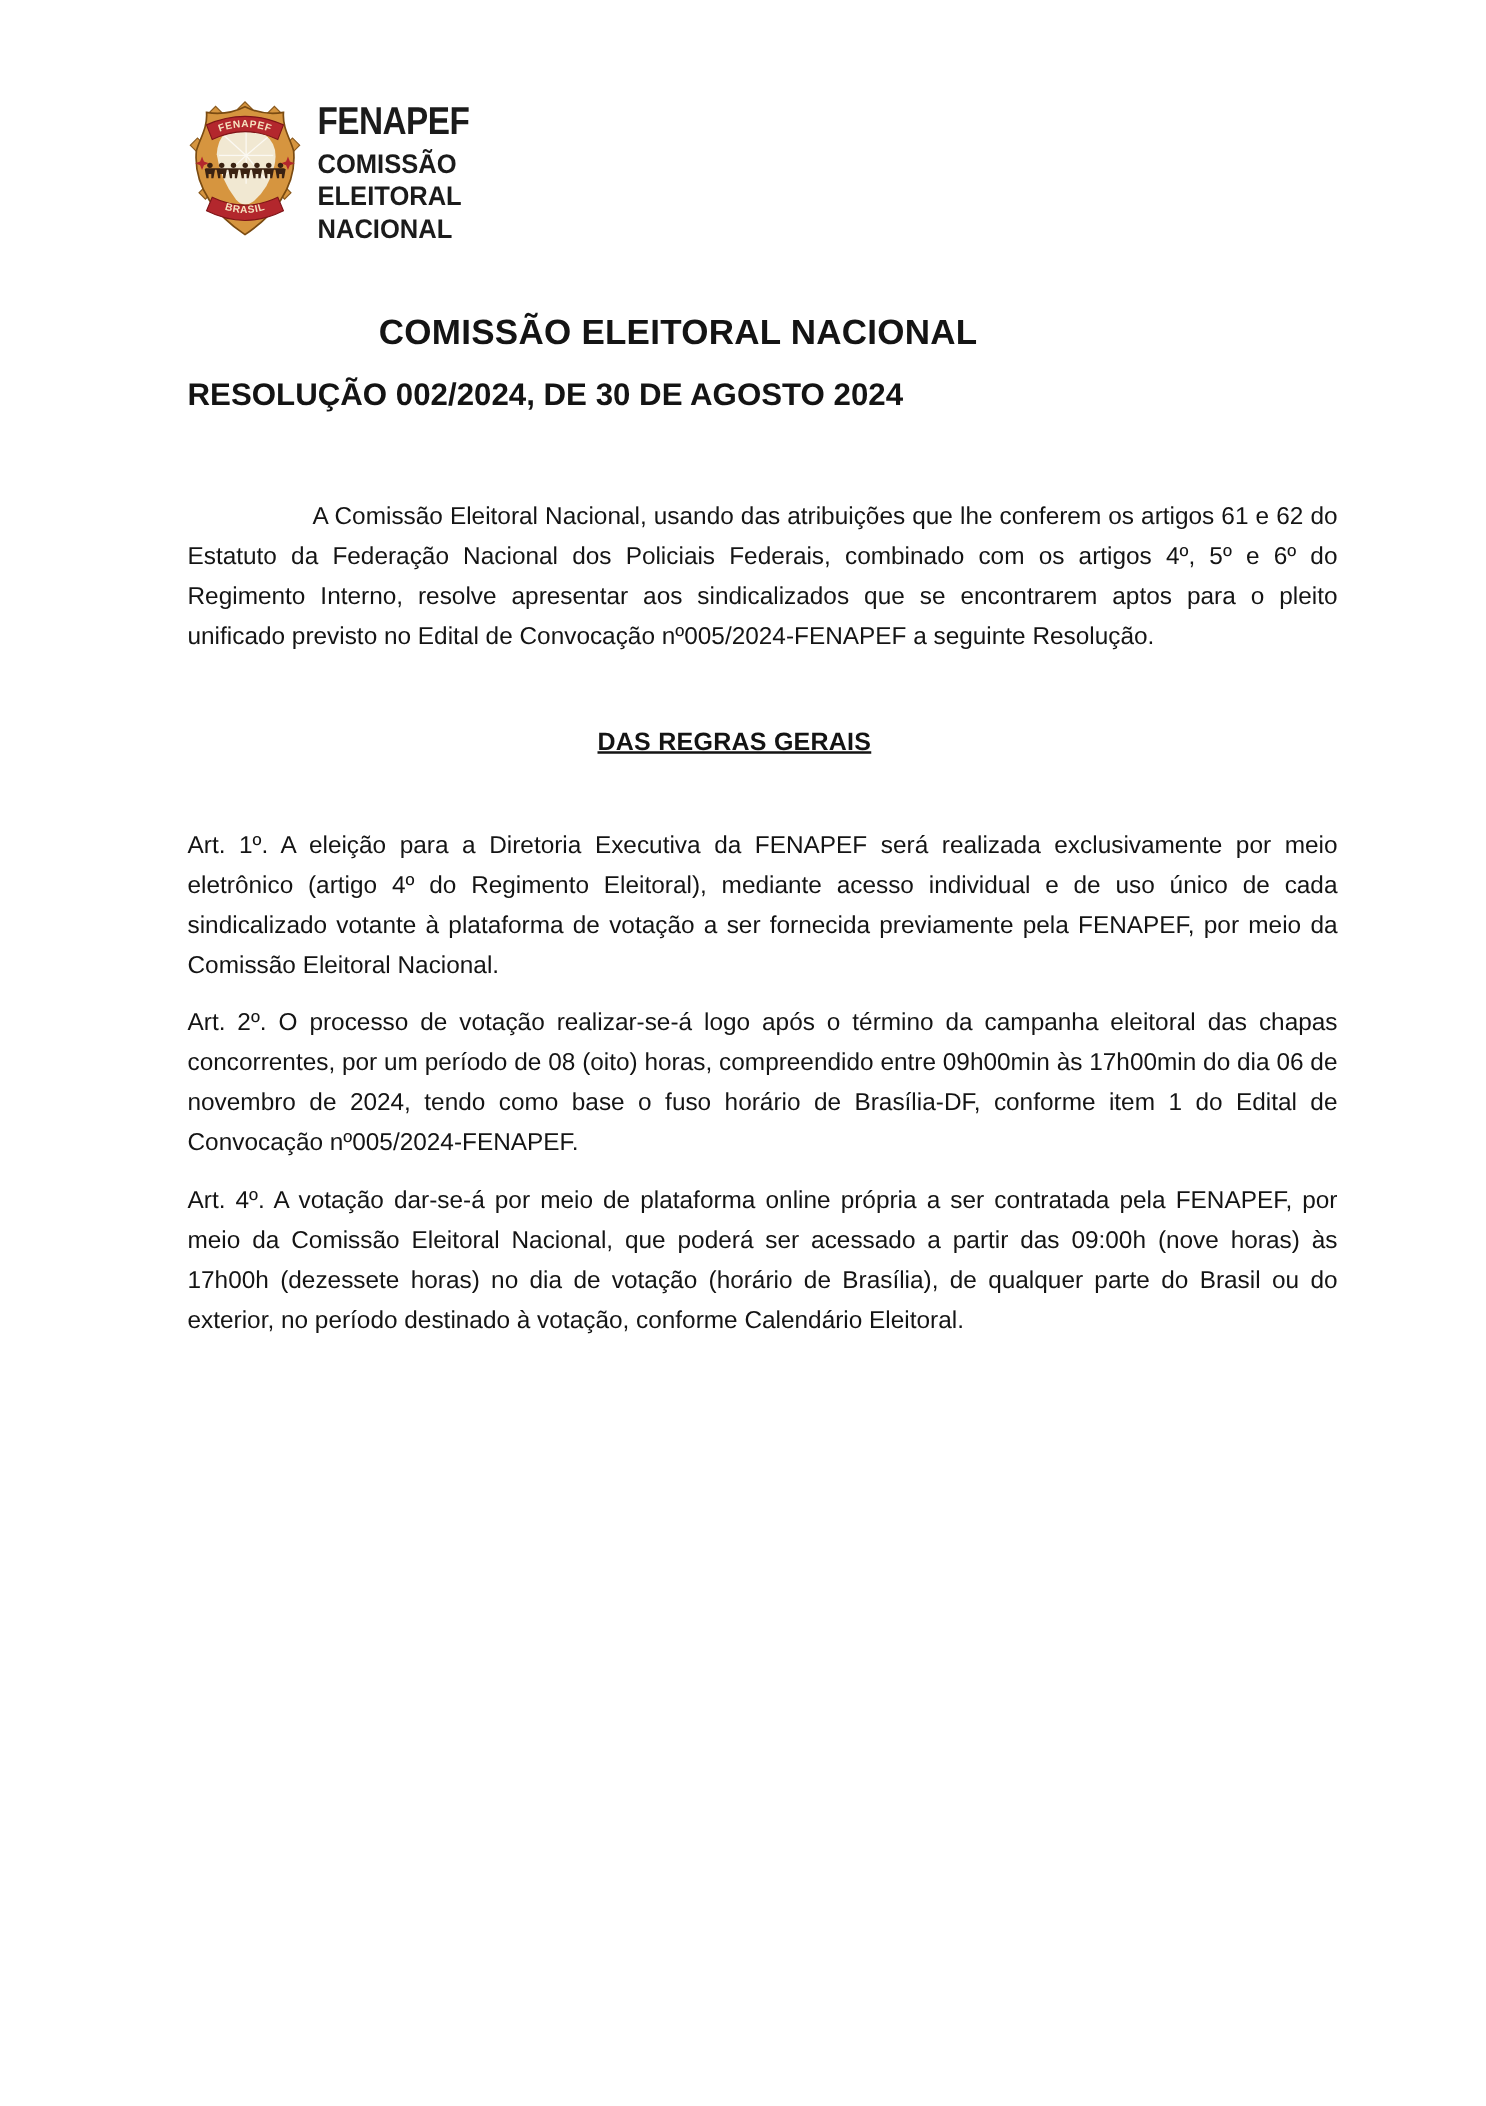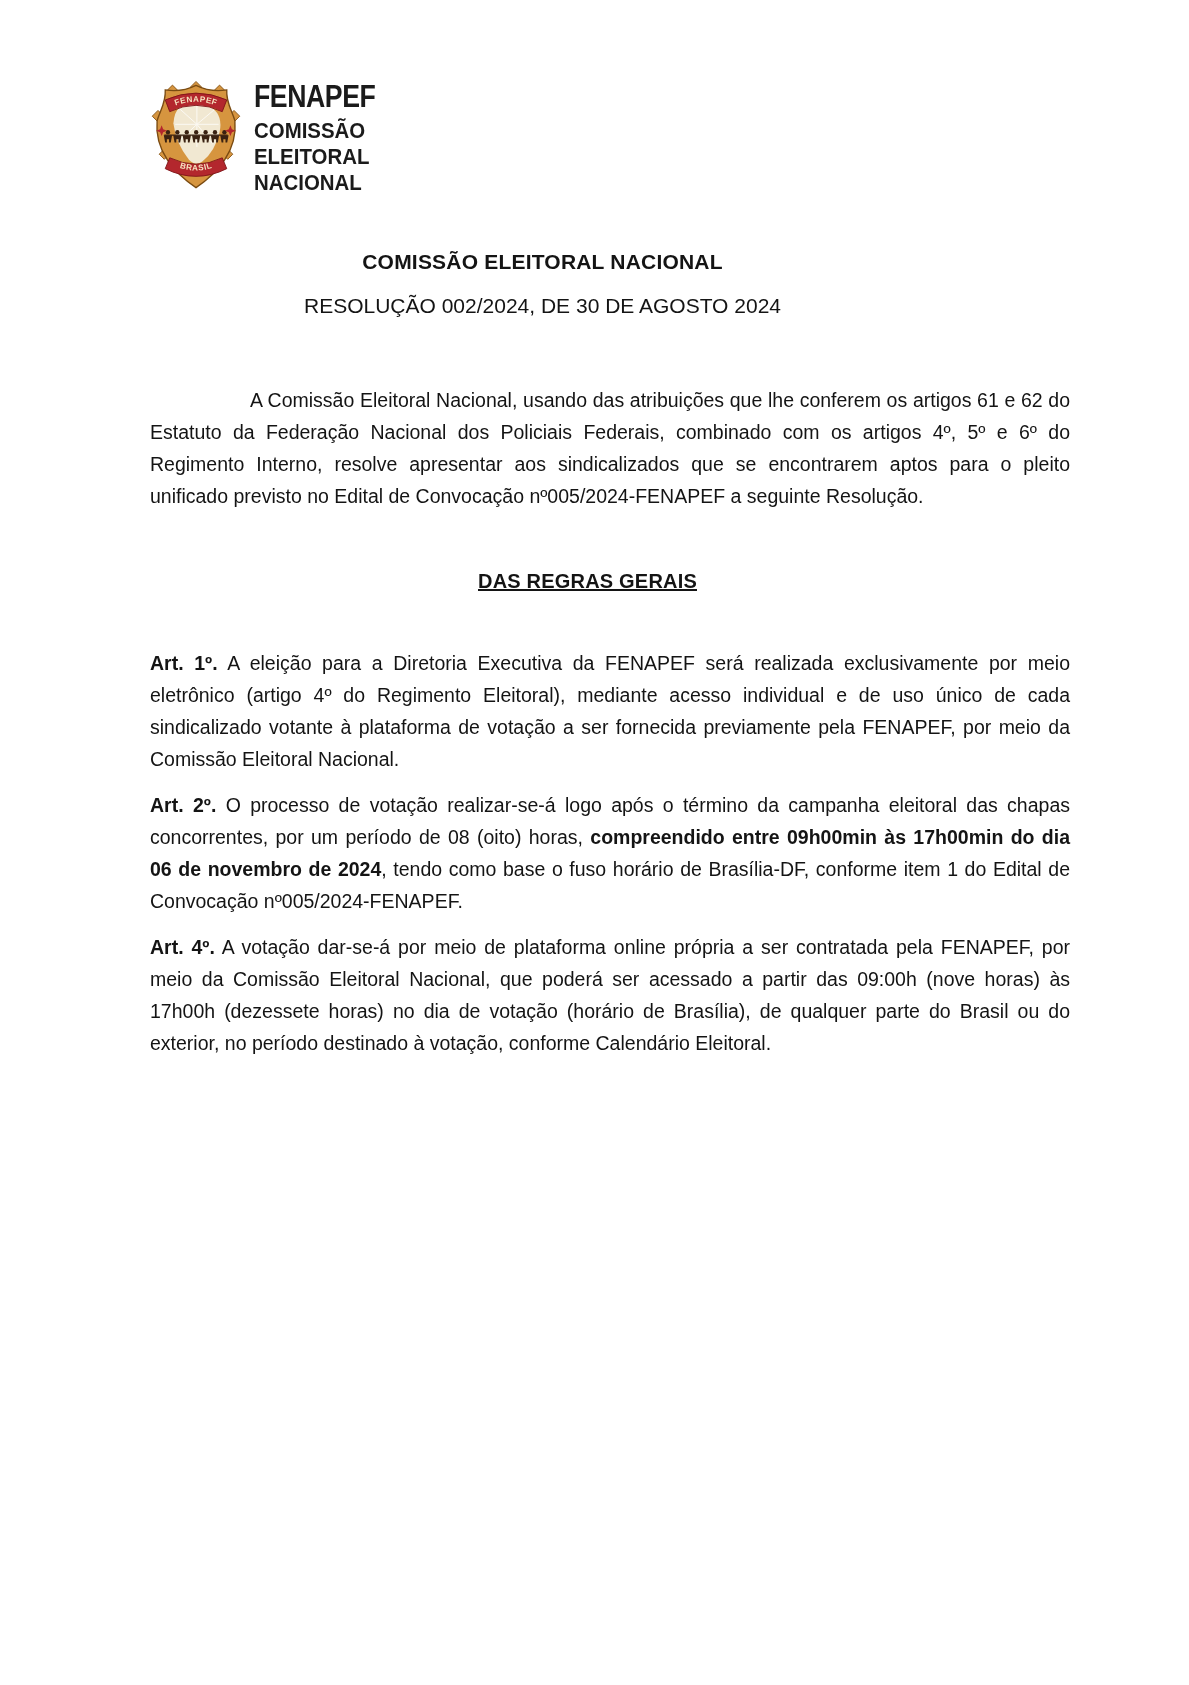--- a/index.html
+++ b/index.html
@@ -42,30 +42,30 @@
     line-height: 26px;
     transform: scaleX(0.95);
     transform-origin: left top;
     color: #1b1b1b;
   }
   
   .doc-title {
     margin: 54px 104px 0 150px;
     padding-right: 150px;
     text-align: center;
-    font-size: 21px;
+    font-size: 28px;
     font-weight: 700;
     letter-spacing: 0.2px;
   }
   .doc-subtitle {
     margin: 20px 104px 0 150px;
     padding-right: 150px;
-    text-align: center;
-    font-size: 21px;
-    font-weight: 400;
+    text-align: left;
+    font-size: 25px;
+    font-weight: 700;
   }
   
   .content {
     margin: 0 104px 0 150px;
   }
   .content p {
     font-size: 19.5px;
     line-height: 32px;
     text-align: justify;
     margin: 14px 15px 0 0;
@@ -77,21 +77,21 @@
   .section-heading {
     margin: 58px 0 0 0;
     padding-right: 60px;
     text-align: center;
     font-size: 20px;
     font-weight: 700;
     letter-spacing: 0.2px;
     text-decoration: underline;
   }
   p.first-article { margin-top: 54px; }
-  .content p b { font-weight: 700; }
+  .content p b { font-weight: 400; }
   
   .ribbon-text {
     font-size: 9px;
     font-weight: 700;
     letter-spacing: 0.6px;
     fill: #f6e3c0;
   }
 </style>
 </head>
 <body>

